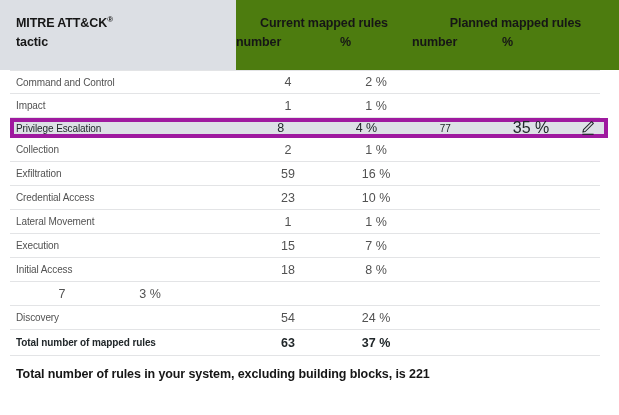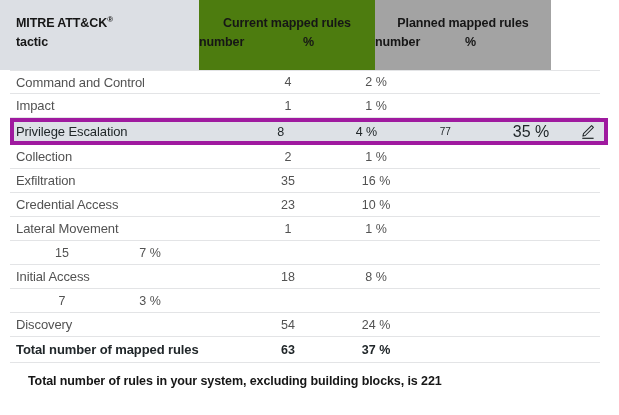--- a/index.html
+++ b/index.html
@@ -18,21 +18,21 @@
     position: relative;
     width: 619px;
     height: 415px;
     background: #ffffff;
   }
 
   
   .table-header {
     position: relative;
     display: flex;
-    width: 551px;
+    width: 619px;
     height: 70px;
     background: #dcdfe4;
   }
   .hdr-tactic {
     width: 236px;
     box-sizing: border-box;
     padding: 14px 0 0 16px;
     font-size: 12.5px;
     font-weight: bold;
     color: #161616;
@@ -47,21 +47,21 @@
   .hdr-current {
     width: 176px;
     box-sizing: border-box;
     padding-top: 14px;
     background: #4d7c0f;
   }
   .hdr-planned {
     width: 207px;
     box-sizing: border-box;
     padding-top: 14px;
-    background: #a3a3a3;
+    background: #4d7c0f;
   }
   .hdr-title {
     text-align: center;
     font-size: 12.5px;
     font-weight: bold;
     color: #161616;
     line-height: 19px;
     letter-spacing: -0.1px;
   }
   .hdr-subrow {
@@ -94,21 +94,21 @@
     border-bottom: 1px solid #e3e4e6;
     box-sizing: border-box;
   }
   .data-row:first-child {
     border-top: 1px solid #e3e4e6;
   }
   .cell-tactic {
     width: 226px;
     padding-left: 6px;
     box-sizing: border-box;
-    font-size: 13px;
+    font-size: 10px;
     color: #525252;
     letter-spacing: -0.1px;
     white-space: nowrap;
   }
   .cell-num {
     width: 104px;
     text-align: center;
     font-size: 12.5px;
     color: #525252;
   }
@@ -133,21 +133,21 @@
   .cell-action {
     width: 32px;
     display: flex;
     align-items: center;
     justify-content: center;
   }
 
   
   .data-row.selected {
     position: relative;
-    height: 27px;
+    height: 20px;
     margin: 0 11px 0 10px;
     background: #dde1e6;
     border: 4px solid #9f1a9f;
     border-bottom: 4px solid #9f1a9f;
     z-index: 3;
   }
   .data-row.selected .cell-tactic {
     width: 222px;
     padding-left: 2px;
     color: #21272a;
@@ -174,21 +174,21 @@
   }
   .data-row.total-row .cell-tactic,
   .data-row.total-row .cell-num,
   .data-row.total-row .cell-pct {
     font-weight: bold;
     color: #21272a;
   }
 
   
   .table-footer {
-    padding: 11px 0 0 28px;
+    padding: 11px 0 0 16px;
     font-size: 12.5px;
     font-weight: bold;
     color: #161616;
     letter-spacing: -0.1px;
   }
 </style>
 </head>
 <body>
 
 <div class="report-panel">
@@ -249,40 +249,41 @@
       </div>
       <div class="data-row">
         <div class="cell-tactic">Collection</div>
         <div class="cell-num">2</div>
         <div class="cell-pct">1 %</div>
         <div class="cell-pnum"></div>
         <div class="cell-ppct"></div>
       </div>
       <div class="data-row">
         <div class="cell-tactic">Exfiltration</div>
-        <div class="cell-num">35</div>
+        <div class="cell-num">59</div>
         <div class="cell-pct">16 %</div>
         <div class="cell-pnum"></div>
         <div class="cell-ppct"></div>
       </div>
       <div class="data-row">
         <div class="cell-tactic">Credential Access</div>
         <div class="cell-num">23</div>
         <div class="cell-pct">10 %</div>
         <div class="cell-pnum"></div>
         <div class="cell-ppct"></div>
       </div>
       <div class="data-row">
         <div class="cell-tactic">Lateral Movement</div>
         <div class="cell-num">1</div>
         <div class="cell-pct">1 %</div>
         <div class="cell-pnum"></div>
         <div class="cell-ppct"></div>
       </div>
       <div class="data-row">
+        <div class="cell-tactic">Execution</div>
         <div class="cell-num">15</div>
         <div class="cell-pct">7 %</div>
         <div class="cell-pnum"></div>
         <div class="cell-ppct"></div>
       </div>
       <div class="data-row">
         <div class="cell-tactic">Initial Access</div>
         <div class="cell-num">18</div>
         <div class="cell-pct">8 %</div>
         <div class="cell-pnum"></div>

